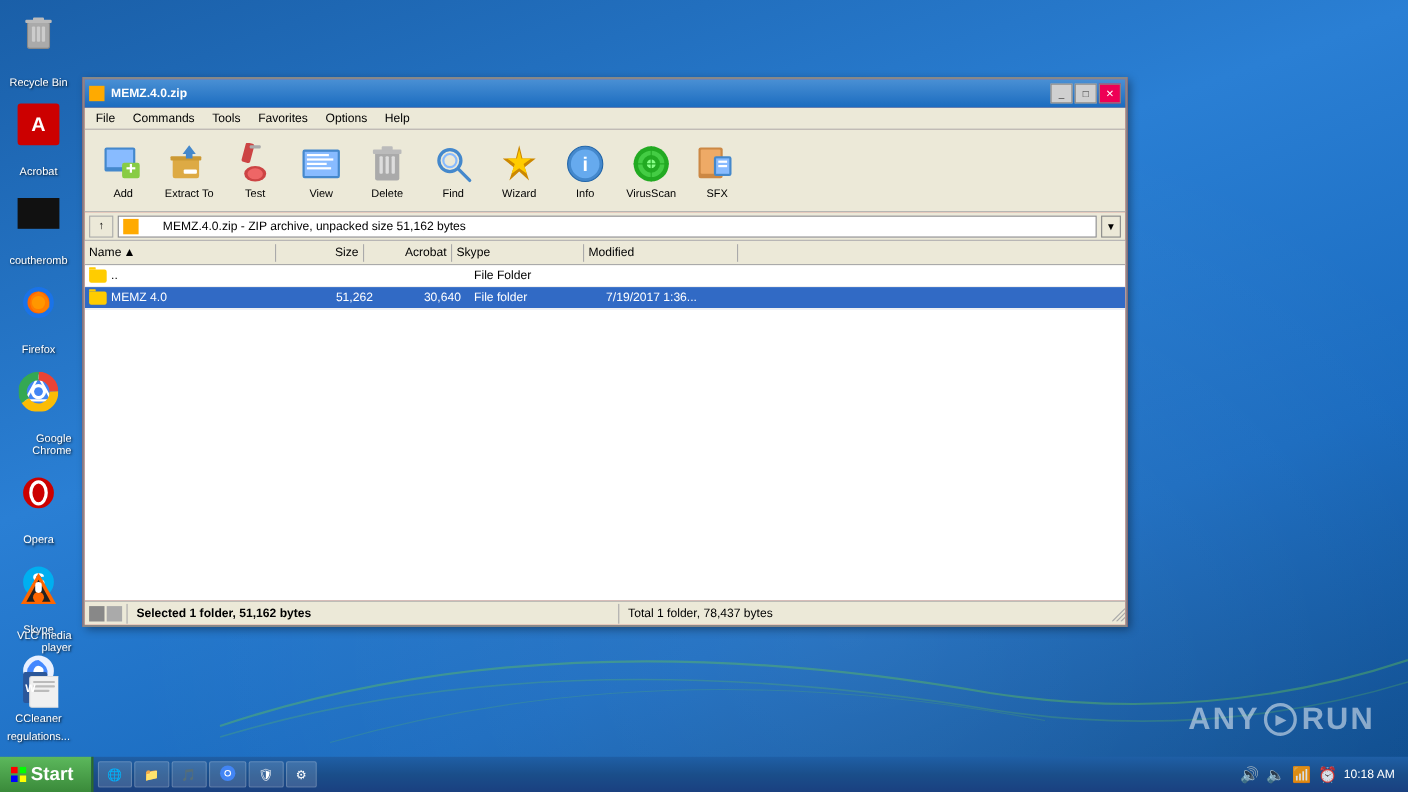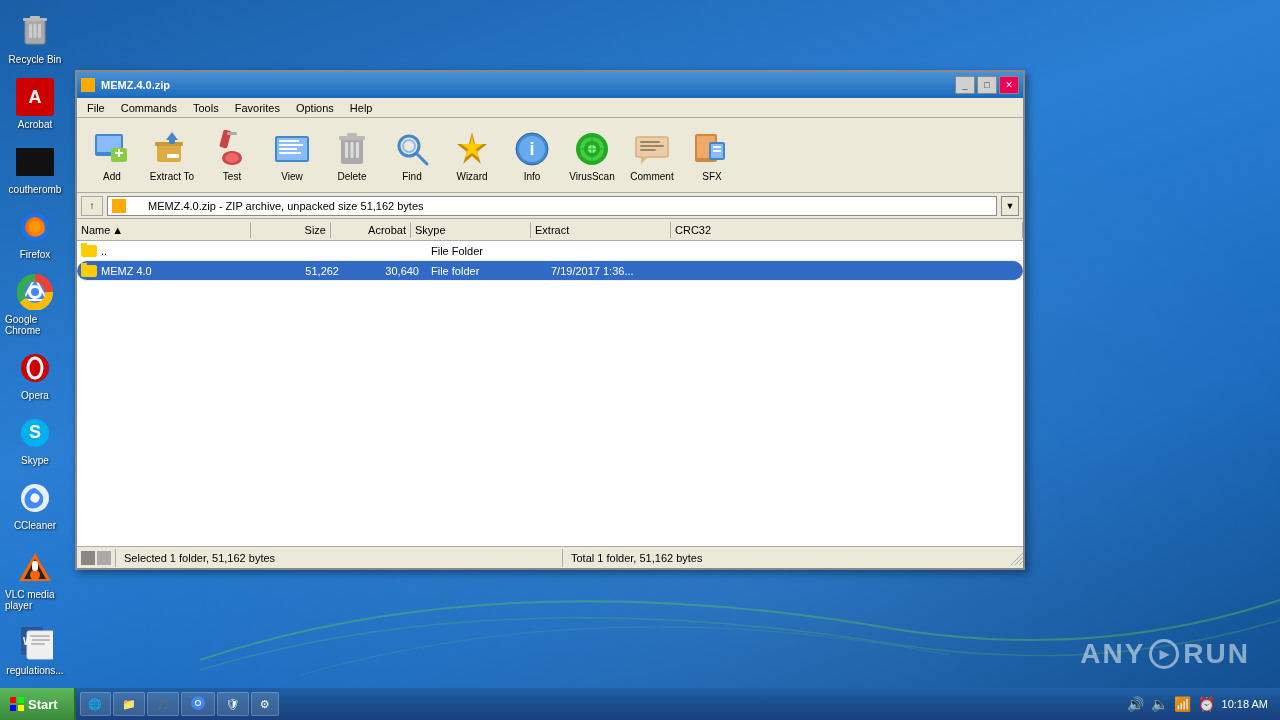--- a/index.html
+++ b/index.html
@@ -50,23 +50,23 @@
       width: 40px;
       height: 40px;
       display: flex;
       align-items: center;
       justify-content: center;
       font-size: 28px;
     }
     .desktop-icon .icon-label {
       color: white;
       font-size: 10px;
-      text-align: left;
+      text-align: right;
       text-shadow: 1px 1px 2px rgba(0,0,0,0.8);
-      margin-top: 2px;
+      margin-top: 18px;
       word-break: break-word;
     }
     
     .acrobat-icon { background: #cc0000; color: white; font-size: 18px; border-radius: 3px; width: 38px; height: 38px; display:flex; align-items:center; justify-content:center; font-weight:bold; }
     
     .black-box { background: #111; width: 38px; height: 28px; }
 
     
     .winrar-window {
       position: absolute;
@@ -265,21 +265,21 @@
     .col-modified { width: 140px; }
     .col-crc32 { width: 80px; flex: 1; }
 
     .file-row {
       display: flex;
       align-items: center;
       height: 20px;
       border-bottom: 1px solid #f0f0f0;
       cursor: pointer;
     }
-    .file-row.selected { background: #316ac5; color: white; border-radius: 10px; }
+    .file-row.selected { background: #316ac5; color: white; }
     .file-row.selected .file-cell { color: white; }
 
     .file-cell {
       padding: 2px 4px;
       font-size: 11px;
       color: #000;
       overflow: hidden;
       white-space: nowrap;
     }
     .file-cell.col-name {
@@ -332,20 +332,21 @@
     .status-divider {
       width: 1px;
       height: 18px;
       background: #aaa;
     }
     .status-section {
       padding: 0 8px;
       font-size: 11px;
       color: #000;
       flex: 1;
+      font-weight: bold;
     }
     .status-section2 {
       padding: 0 8px;
       font-size: 11px;
       color: #000;
       flex: 1;
     }
     .status-resize {
       width: 14px;
       height: 14px;
@@ -366,21 +367,21 @@
       display: flex;
       align-items: center;
       z-index: 100;
     }
     .start-btn {
       height: 32px;
       padding: 0 16px 0 10px;
       background: linear-gradient(to bottom, #5cb85c 0%, #3a8a3a 100%);
       border: none;
       color: white;
-      font-size: 13px;
+      font-size: 17px;
       font-weight: bold;
       cursor: pointer;
       display: flex;
       align-items: center;
       gap: 4px;
       border-right: 2px solid #2a6a2a;
     }
     .taskbar-items {
       flex: 1;
       display: flex;
@@ -741,33 +742,20 @@
           <circle cx="19" cy="19" r="12" fill="#44cc44"></circle>
           <circle cx="19" cy="19" r="8" fill="#22aa22"></circle>
           <circle cx="19" cy="19" r="4" fill="#88ff88"></circle>
           <line x1="19" y1="3" x2="19" y2="35" stroke="#22aa22" stroke-width="1"></line>
           <line x1="3" y1="19" x2="35" y2="19" stroke="#22aa22" stroke-width="1"></line>
         </svg>
       </div>
       <span class="tb-label">VirusScan</span>
     </div>
 
-    <div class="tool-btn">
-      <div class="tb-icon">
-        <svg width="38" height="38" viewBox="0 0 38 38">
-          <rect x="2" y="6" width="34" height="22" rx="3" fill="#ddbb88"></rect>
-          <rect x="4" y="8" width="30" height="18" rx="2" fill="#eeccaa"></rect>
-          <rect x="7" y="11" width="20" height="2" rx="1" fill="#998866"></rect>
-          <rect x="7" y="15" width="24" height="2" rx="1" fill="#998866"></rect>
-          <rect x="7" y="19" width="16" height="2" rx="1" fill="#998866"></rect>
-          <polygon points="8,28 14,28 8,34" fill="#ddbb88"></polygon>
-        </svg>
-      </div>
-      <span class="tb-label">Comment</span>
-    </div>
 
     <div class="tool-btn">
       <div class="tb-icon">
         <svg width="38" height="38" viewBox="0 0 38 38">
           <rect x="2" y="4" width="22" height="28" rx="2" fill="#cc8844"></rect>
           <rect x="4" y="6" width="18" height="22" rx="1" fill="#eeaa66"></rect>
           <rect x="16" y="12" width="16" height="18" rx="2" fill="#4488cc"></rect>
           <rect x="18" y="14" width="12" height="14" fill="#88bbff"></rect>
           <rect x="20" y="16" width="8" height="2" fill="white"></rect>
           <rect x="20" y="20" width="8" height="2" fill="white"></rect>
@@ -795,24 +783,21 @@
       <div class="col-header col-size">
         <span>Size</span>
       </div>
       <div class="col-header col-packed">
         <span>Acrobat</span>
       </div>
       <div class="col-header col-type">
         <span>Skype</span>
       </div>
       <div class="col-header col-modified">
-        <span>Extract</span>
-      </div>
-      <div class="col-header col-crc32">
-        <span>CRC32</span>
+        <span>Modified</span>
       </div>
     </div>
 
     <div class="file-row">
       <div class="file-cell col-name">
         <div class="folder-icon-sm"></div>
         <span>..</span>
       </div>
       <div class="file-cell col-size"></div>
       <div class="file-cell col-packed"></div>
@@ -835,21 +820,21 @@
   </div>
 
   <div class="status-bar">
     <div class="status-icons">
       <div style="width:14px;height:14px;background:#888;display:inline-block;"></div>
       <div style="width:14px;height:14px;background:#aaa;display:inline-block;"></div>
     </div>
     <div class="status-divider"></div>
     <span class="status-section">Selected 1 folder, 51,162 bytes</span>
     <div class="status-divider"></div>
-    <span class="status-section2">Total 1 folder, 51,162 bytes</span>
+    <span class="status-section2">Total 1 folder, 78,437 bytes</span>
     <div class="status-resize">
       <svg width="12" height="12" viewBox="0 0 12 12">
         <line x1="12" y1="0" x2="0" y2="12" stroke="#aaa" stroke-width="1"></line>
         <line x1="12" y1="4" x2="4" y2="12" stroke="#aaa" stroke-width="1"></line>
         <line x1="12" y1="8" x2="8" y2="12" stroke="#aaa" stroke-width="1"></line>
       </svg>
     </div>
   </div>
 </div>
 

